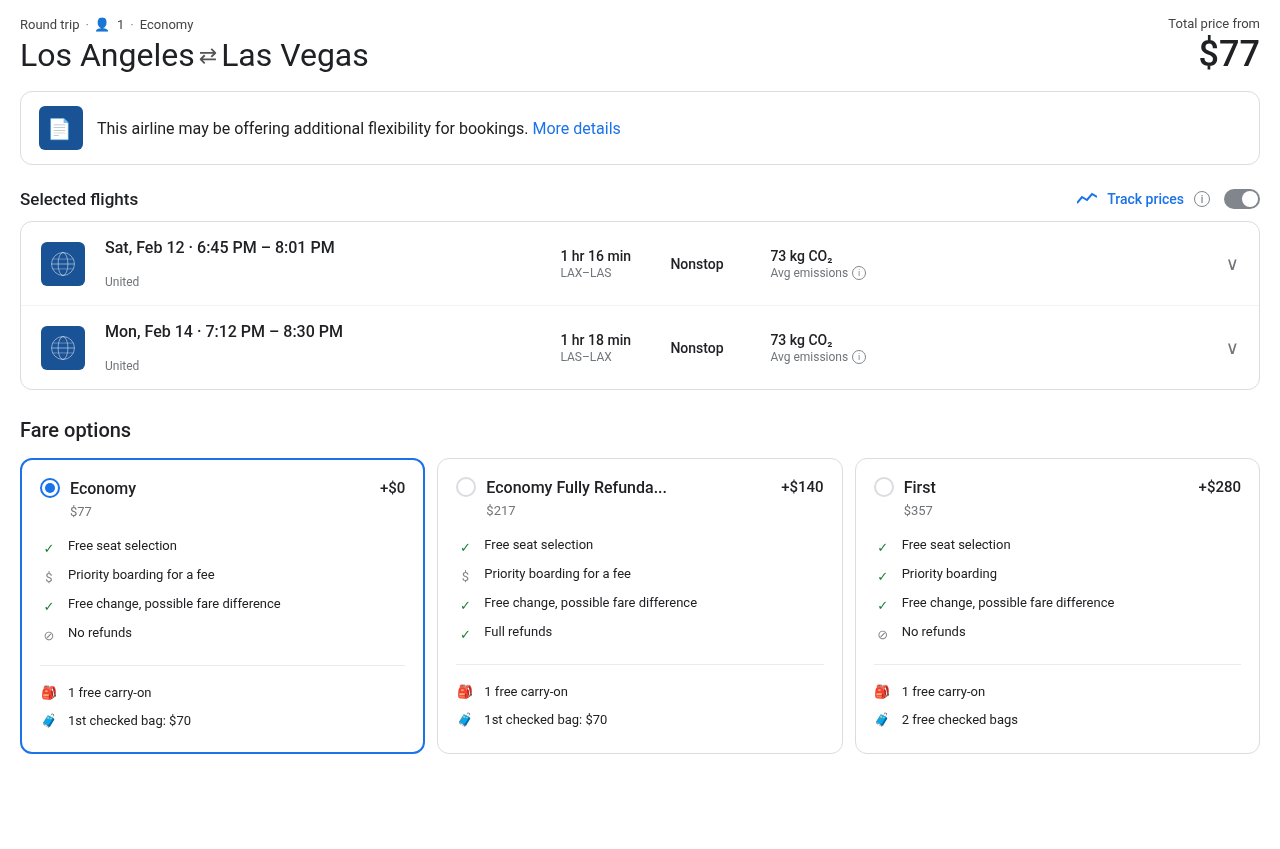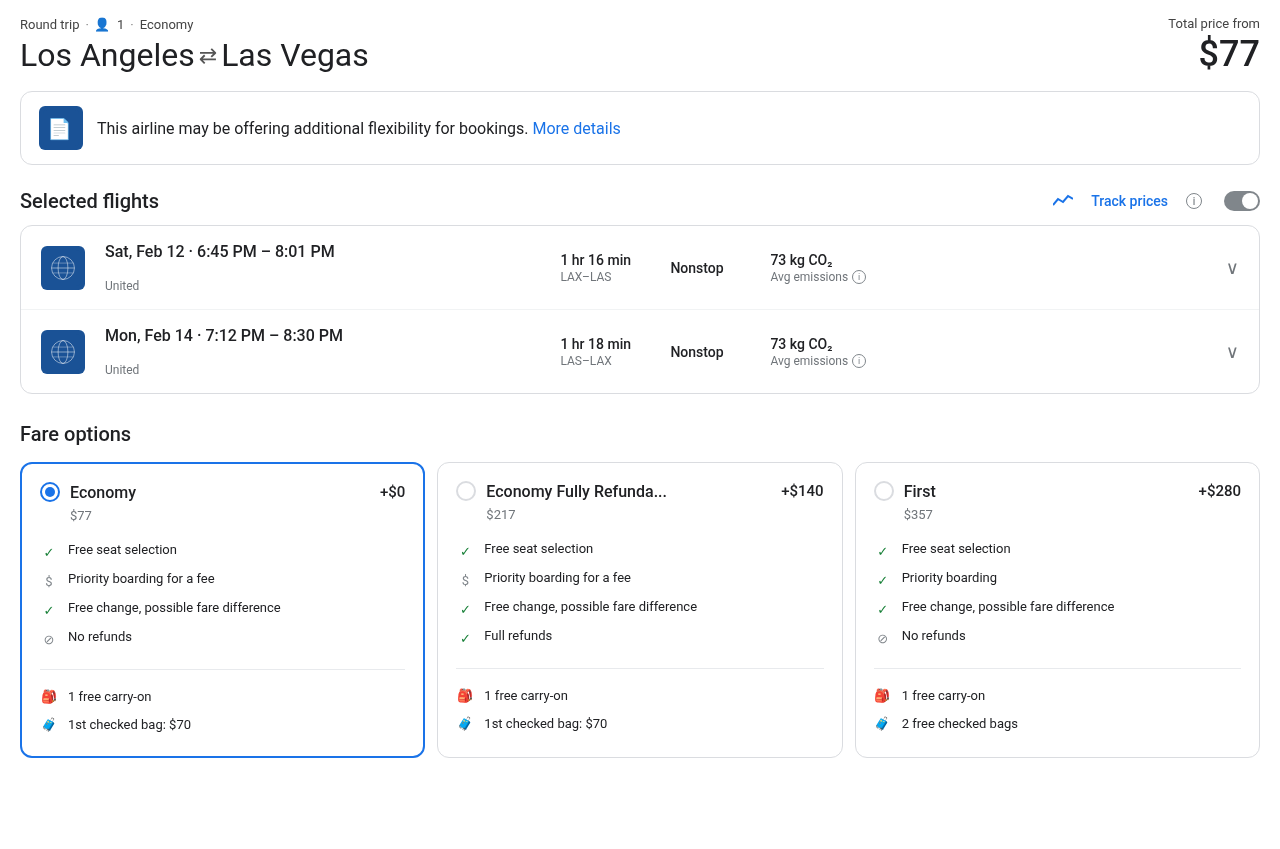--- a/index.html
+++ b/index.html
@@ -41,25 +41,25 @@
     .banner-text { font-size: 16px; color: #202124; text-align: right; }
     .banner-text a { color: #1a73e8; text-decoration: none; }
 
     
     .section-header {
       display: flex;
       justify-content: space-between;
       align-items: center;
       margin-bottom: 12px;
     }
-    .section-title { font-size: 20px; font-weight: 500; }
+    .section-title { font-size: 17px; font-weight: 500; }
     .track-prices {
       display: flex;
       align-items: center;
-      gap: 18px;
+      gap: 10px;
       color: #1a73e8;
       font-size: 14px;
       font-weight: 500;
       text-align: right;
     }
     .track-prices .info-icon {
       width: 16px; height: 16px;
       border: 1px solid #80868b;
       border-radius: 50%;
       display: inline-flex;

